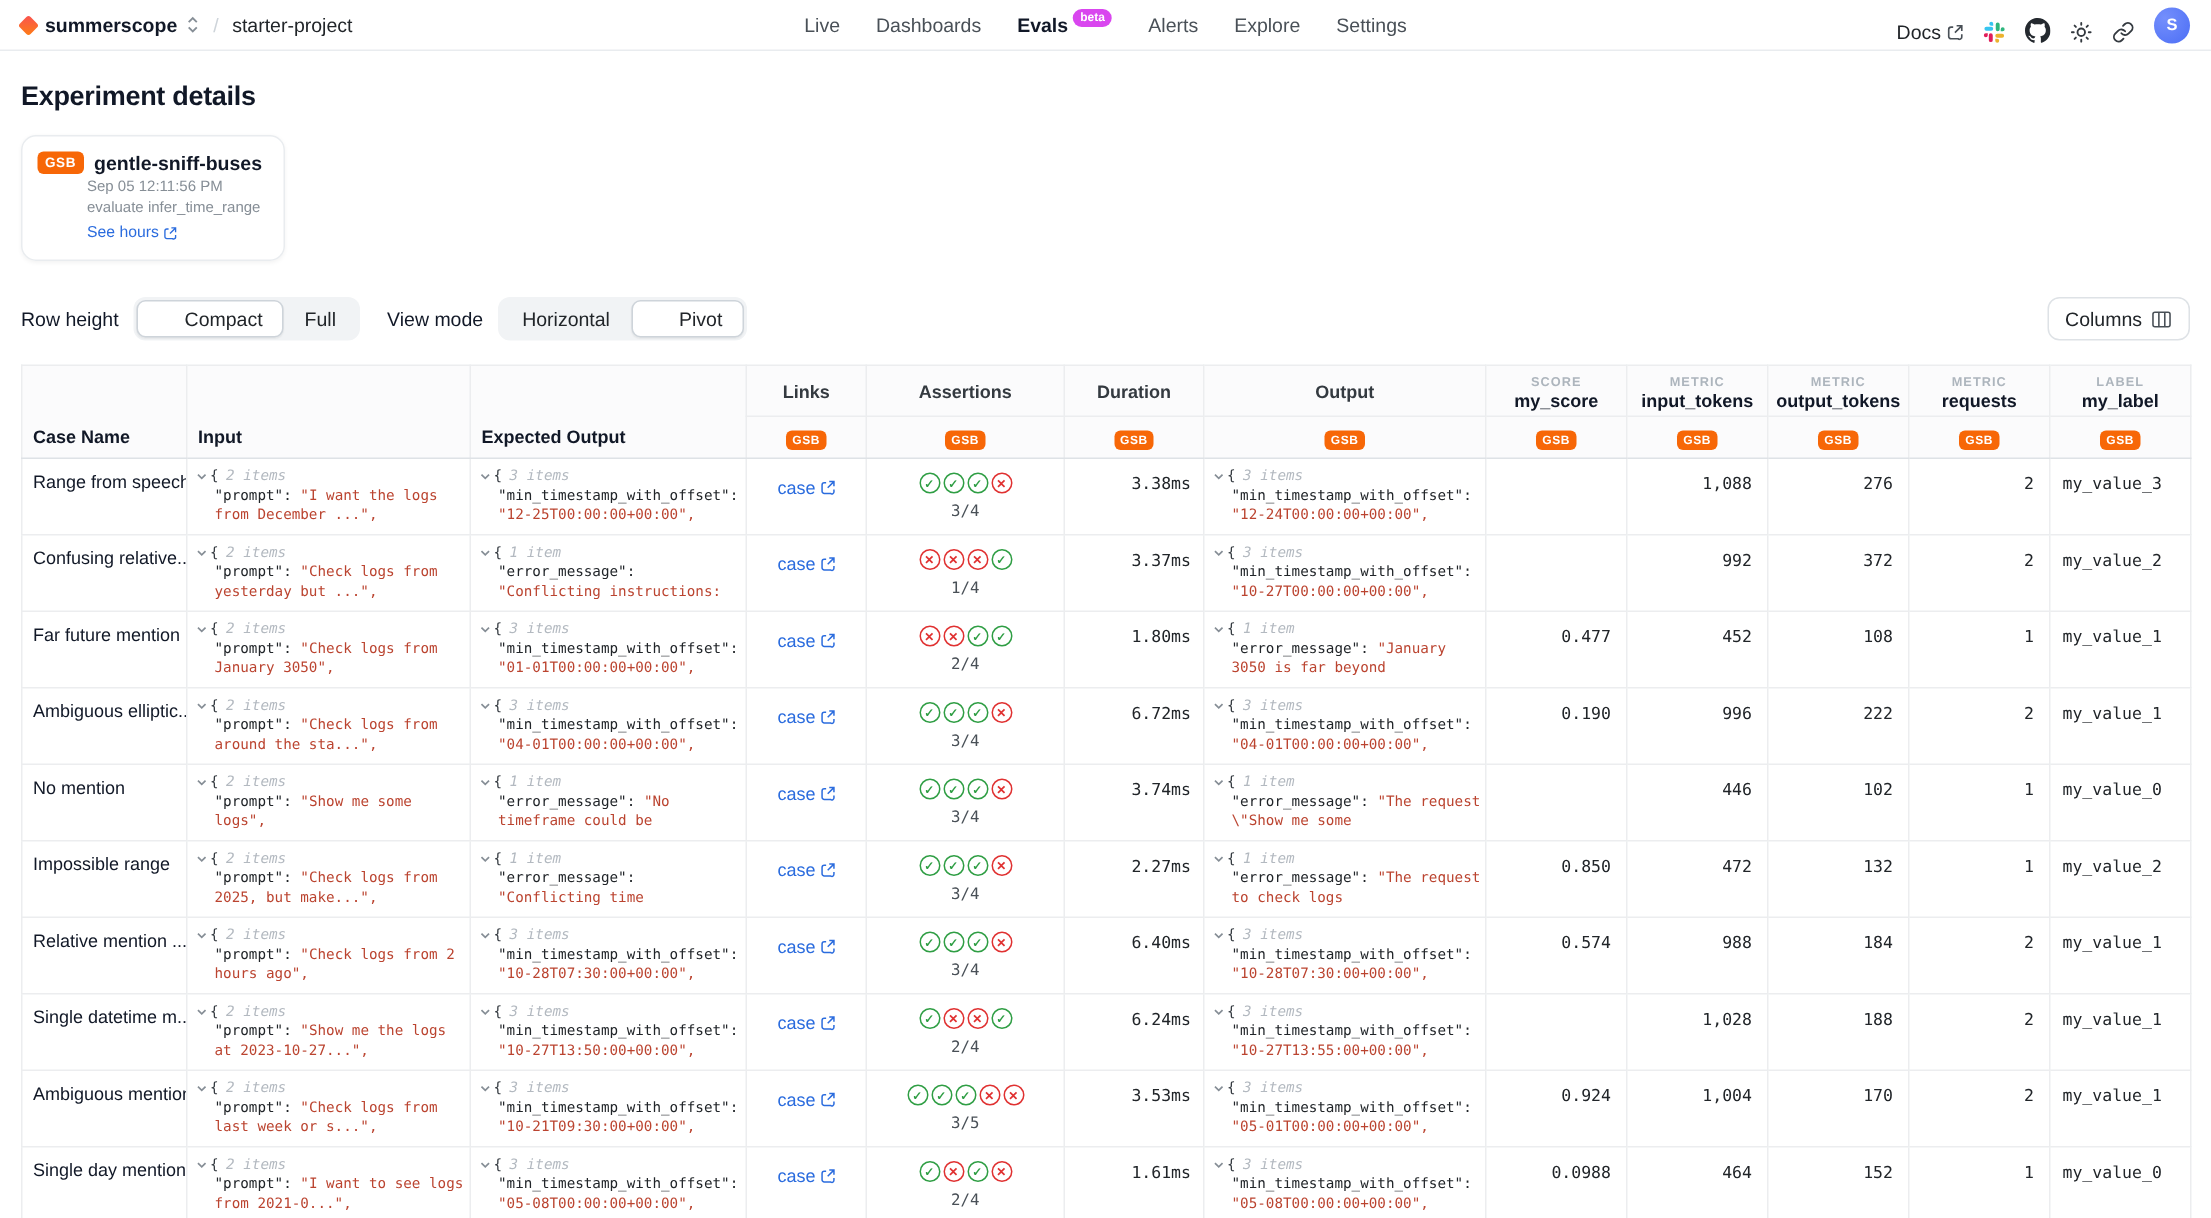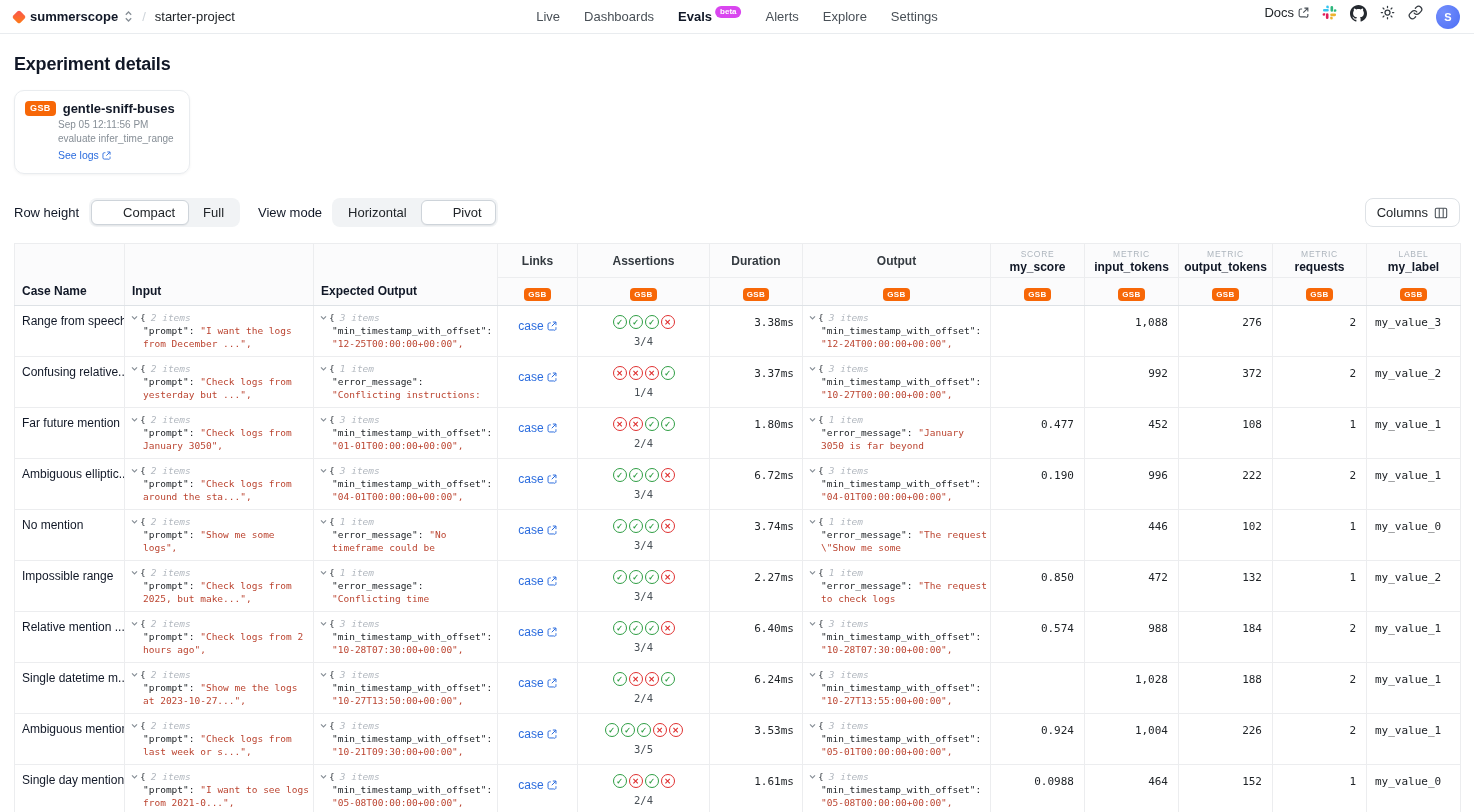--- a/index.html
+++ b/index.html
@@ -25,21 +25,21 @@
   .project { font-size: 13px; color: #212529; cursor: pointer; }
 
   .mainnav { position: absolute; left: 50%; transform: translateX(-50%); display: flex; align-items: center; gap: 2px; }
   .nav-item { display: flex; align-items: flex-start; gap: 3px; padding: 7px 11px; font-size: 13px; color: #495057; }
   .nav-item.active .nav-label { color: #111827; font-weight: 700; }
   .nav-badge {
     background: var(--beta-badge); color: #fff; font-size: 8px; font-weight: 700;
     padding: 1px 5px 2px; border-radius: 8px; margin-top: -3px;
   }
 
-  .topbar-right { margin-left: auto; display: flex; align-items: flex-start; gap: 13px; }
+  .topbar-right { margin-left: auto; display: flex; align-items: flex-end; gap: 13px; }
   .docs-link { display: flex; align-items: center; gap: 4px; font-size: 13px; color: #212529; cursor: pointer; }
   .icon-btn { display: flex; align-items: center; }
   .avatar {
     width: 24px; height: 24px; border-radius: 50%;
     background: radial-gradient(circle at 30% 30%, #748ffc, var(--avatar-blue));
     color: #fff; font-size: 11px; font-weight: 700;
     display: flex; align-items: center; justify-content: center;
   }
 
   
@@ -75,21 +75,21 @@
 
   
   .tablewrap { margin: 16px 14px 0; }
   table { border-collapse: collapse; table-layout: fixed; width: 1446px; }
   th, td { border: 1px solid #ecedef; }
   thead th { background: #fbfbfc; font-weight: 600; }
   tr.h1 th { height: 34px; }
   tr.h2 th { height: 28px; border-bottom: 1px solid #dee2e6; text-align: center; vertical-align: middle; }
   th.rowspan-col { vertical-align: bottom; text-align: left; padding: 0 0 7px 7px; font-size: 12px; font-weight: 700; color: #111827; border-bottom: 1px solid #dee2e6; }
   .group-label { font-size: 12px; font-weight: 600; color: #343a40; text-align: center; vertical-align: middle; }
-  .kicker { display: block; font-size: 8.5px; font-weight: 400; color: #adb5bd; letter-spacing: 0.7px; text-align: center; margin-top: 2px; }
+  .kicker { display: block; font-size: 8.5px; font-weight: 700; color: #adb5bd; letter-spacing: 0.7px; text-align: center; margin-top: 2px; }
   .metric-name { display: block; font-size: 12px; font-weight: 700; color: #111827; text-align: center; margin-top: 1px; }
 
   tbody td { height: 51px; vertical-align: top; background: #fff; }
   .c-case { padding: 8px 4px 0 7px; font-size: 12px; color: #111827; white-space: nowrap; overflow: hidden; }
 
   .c-json { padding: 6px 2px 0 5px; overflow: hidden; }
   .json-head { display: flex; align-items: center; font-family: "DejaVu Sans Mono", monospace; font-size: 9.5px; }
   .chev { display: inline-flex; margin-right: 1px; cursor: pointer; }
   .brace { color: #343a40; }
   .count { font-style: italic; color: #b3b9c0; margin-left: 5px; }
@@ -203,21 +203,21 @@
 <div class="exp-card">
   <div class="exp-card-top">
     <span class="gsb-badge">GSB</span>
     <span class="exp-name">gentle-sniff-buses</span>
   </div>
   <div class="exp-meta">
     <div>Sep 05 12:11:56 PM</div>
     <div>evaluate infer_time_range</div>
   </div>
   <span class="trace-link">
-    <span>See logs</span>
+    <span>See hours</span>
     <svg width="9" height="9" viewBox="0 0 12 12" fill="none" stroke="currentColor" stroke-width="1.2">
         <path d="M4.5 2.25H3A1.75 1.75 0 0 0 1.25 4v5A1.75 1.75 0 0 0 3 10.75h5A1.75 1.75 0 0 0 10.75 9V7.5"></path>
         <path d="M7 1.25h3.75V5M10.5 1.5L5.75 6.25"></path>
       </svg>
   </span>
 </div>
 
 <div class="controls">
   <span class="ctrl-label">Row height</span>
   <div class="seg" id="seg-rowheight">
@@ -863,21 +863,21 @@
                   <path d="M3.5 6l4.5 4.5L12.5 6"></path>
                 </svg>
               </span>
         <span class="brace">{</span>
               <span class="count">3 items</span>
       </div>
       <div class="json-body"><span class="jkey">"min_timestamp_with_offset":</span> <span class="jval">"05-01T00:00:00+00:00",</span></div>
     </td>
     <td class="c-num v-score">0.924</td>
     <td class="c-num v-in">1,004</td>
-    <td class="c-num v-out">226</td>
+    <td class="c-num v-out">170</td>
     <td class="c-num v-req">2</td>
     <td class="c-label v-label">my_value_1</td>
   </tr>
 
   <tr>
     <td class="c-case"><span class="case-name">Single day mention</span></td>
     <td class="c-json c-input">
       <div class="json-head">
         <span class="chev">
                 <svg width="9" height="9" viewBox="0 0 16 16" fill="none" stroke="#868e96" stroke-width="2">

